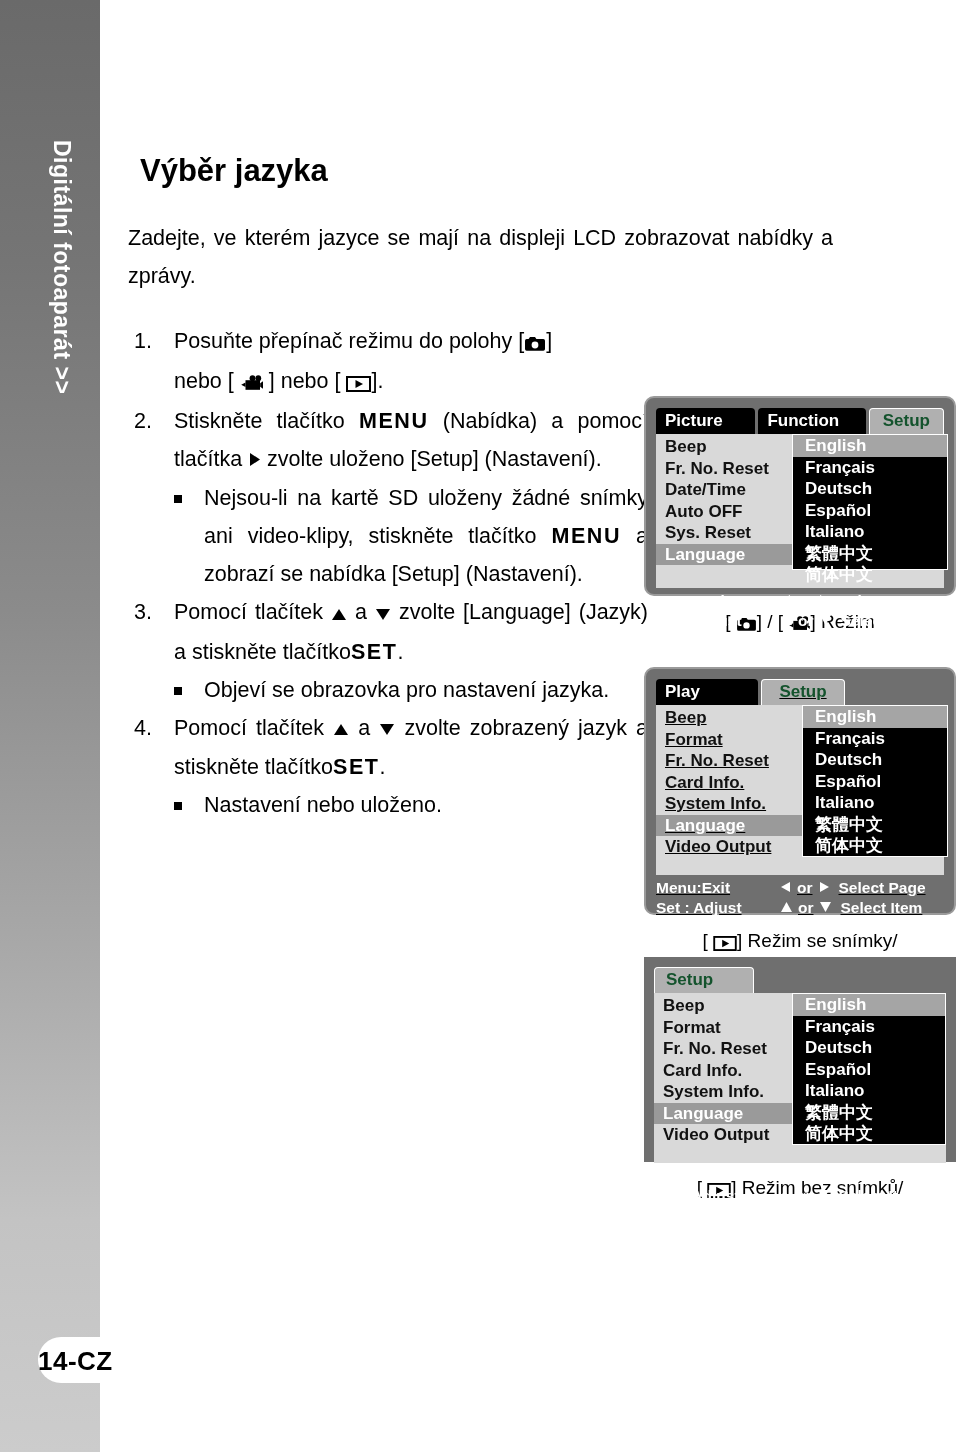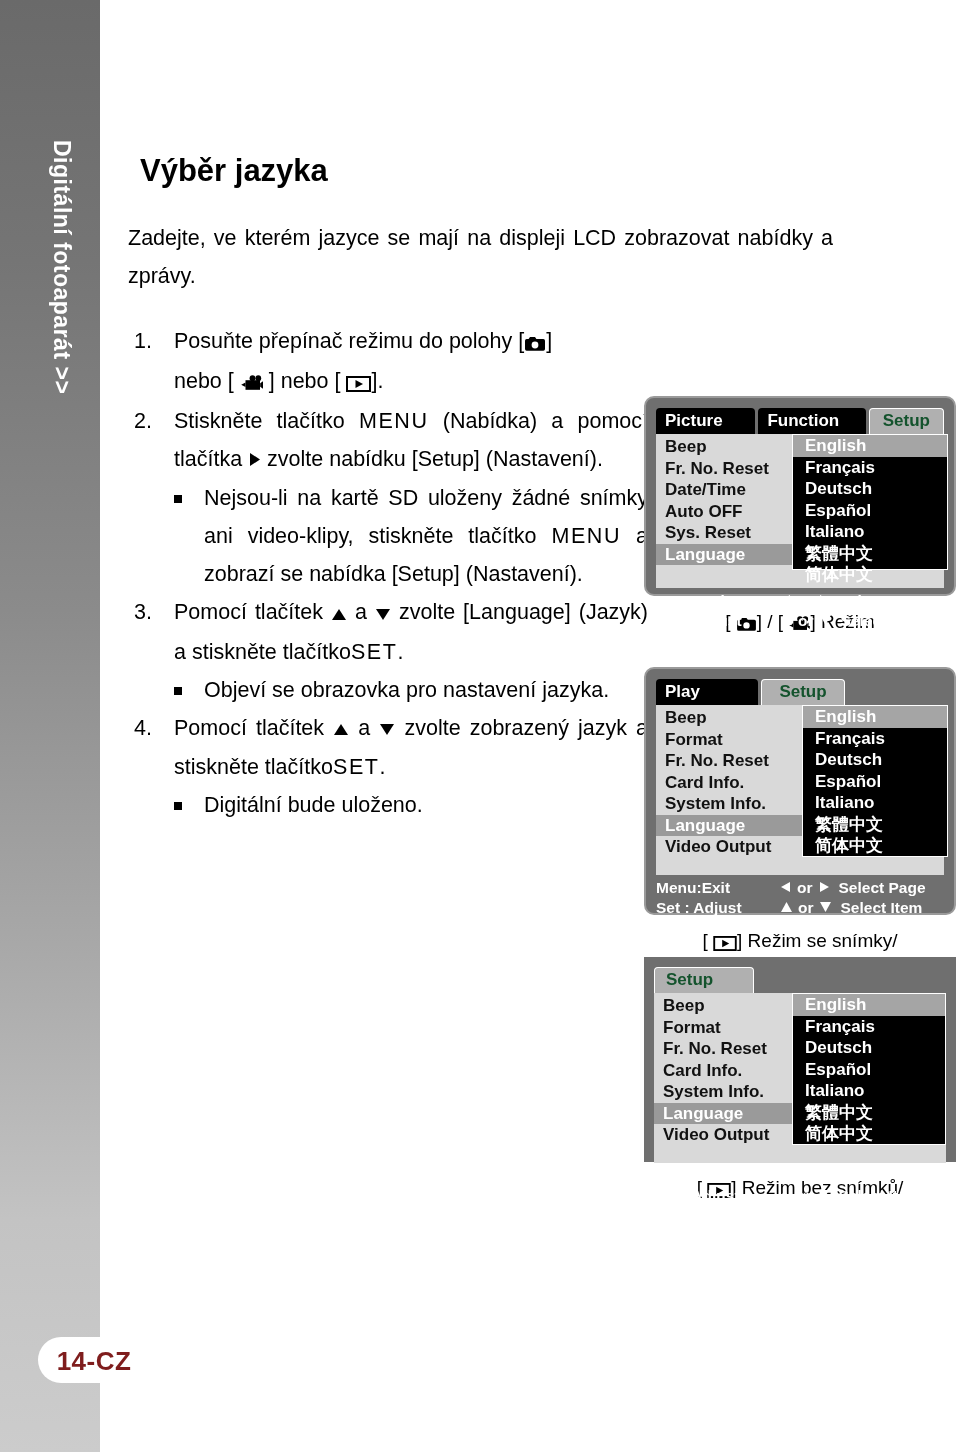--- a/index.html
+++ b/index.html
@@ -43,24 +43,24 @@
     width: 112px;
     height: 46px;
     background: #ffffff;
     border-radius: 23px;
     box-sizing: border-box;
   }
   #page-num span {
     position: absolute;
     left: 0; right: 0;
     top: 9px;
-    text-align: center;
+    text-align: left;
     font-size: 26px;
     font-weight: bold;
-    color: #7f1d1d;
+    color: #000000;
     letter-spacing: 0.5px;
   }
 
   
   #content {
     position: absolute;
     left: 128px;
     top: 0;
     width: 832px;
     height: 1452px;
@@ -119,21 +119,21 @@
     text-justify: inter-word;
   }
   .bullet > .sq {
     position: absolute;
     left: 46px;
     top: 16px;
     width: 8px;
     height: 8px;
     background: #000;
   }
-  b.kb { font-weight: normal; }
+  b.kb { font-weight: bold; }
   .sp { letter-spacing: 1.6px; }
 
   .glyph { display: inline-block; vertical-align: -2px; }
 
   
   .screen-wrap { position: absolute; }
   .screen {
     background: #6f6f6f;
     padding: 10px;
     box-sizing: border-box;
@@ -281,21 +281,21 @@
 
     <div class="step">
       <span class="num">2.</span>
       <span>Stiskněte tlačítko</span>
       <b class="kb sp">MENU</b>
       <span>(Nabídka) a pomocí tlačítka</span>
       <span class="tri">
         <svg width="13" height="15" viewBox="0 0 13 15">
             <path d="M2 1 L12 7.5 L2 14 Z" fill="#000"></path>
           </svg></span>
-      <span>zvolte nabídku [Setup] (Nastavení).</span>
+      <span>zvolte uloženo [Setup] (Nastavení).</span>
     </div>
 
     <div class="bullet">
       <span class="sq"></span>
       <span>Nejsou-li na kartě SD uloženy žádné snímky ani video-klipy, stiskněte tlačítko</span>
       <b class="kb sp">MENU</b>
       <span>a zobrazí se nabídka [Setup] (Nastavení).</span>
     </div>
 
     <div class="step">
@@ -328,21 +328,21 @@
       <span>a</span>
       <span class="tri">
         <svg width="16" height="13" viewBox="0 0 16 13">
             <path d="M1 1 L15 1 L8 12 Z" fill="#000"></path>
           </svg></span>
       <span>zvolte zobrazený jazyk a stiskněte tlačítko</span><b class="kb sp">SET</b><span>.</span>
     </div>
 
     <div class="bullet">
       <span class="sq"></span>
-      <span>Digitální bude uloženo.</span>
+      <span>Nastavení nebo uloženo.</span>
     </div>
 
   </div>
 
   <div class="screen-wrap" style="left:516px; top:356px; width:312px;">
     <div class="screen framed" style="height:200px;">
       <div class="tabs">
         <div class="tab" style="width:102px">Picture</div>
         <div class="tab" style="width:110px">Function</div>
         <div class="tab active" style="width:77px">Setup</div>
@@ -407,21 +407,21 @@
           <circle cx="12.5" cy="3.2" r="2.9" fill="#000"></circle>
           <circle cx="18.3" cy="3.2" r="2.9" fill="#000"></circle>
           <rect x="5.5" y="5.2" width="14.5" height="9.6" fill="#000"></rect>
           <path d="M20.2 8.3 L23 6.2 V13.8 L20.2 11.7 Z" fill="#000"></path>
           <path d="M5.5 7.6 L1.2 9.8 L5.5 12.1 Z" fill="#000"></path>
         </svg></span><span>] Režim</span>
     </div>
   </div>
 
   <div class="screen-wrap" style="left:516px; top:627px; width:312px;">
-    <div class="screen framed" style="height:248px;">
+    <div class="screen framed" style="height:248px;text-decoration:underline;">
       <div class="tabs">
         <div class="tab" style="width:102px">Play</div>
         <div class="tab active" style="width:84px">Setup</div>
       </div>
       <div class="panelrow">
         <div class="leftpanel" style="height:160px">
           <div class="item">Beep</div>
           <div class="item">Format</div>
           <div class="item">Fr. No. Reset</div>
           <div class="item">Card Info.</div>

